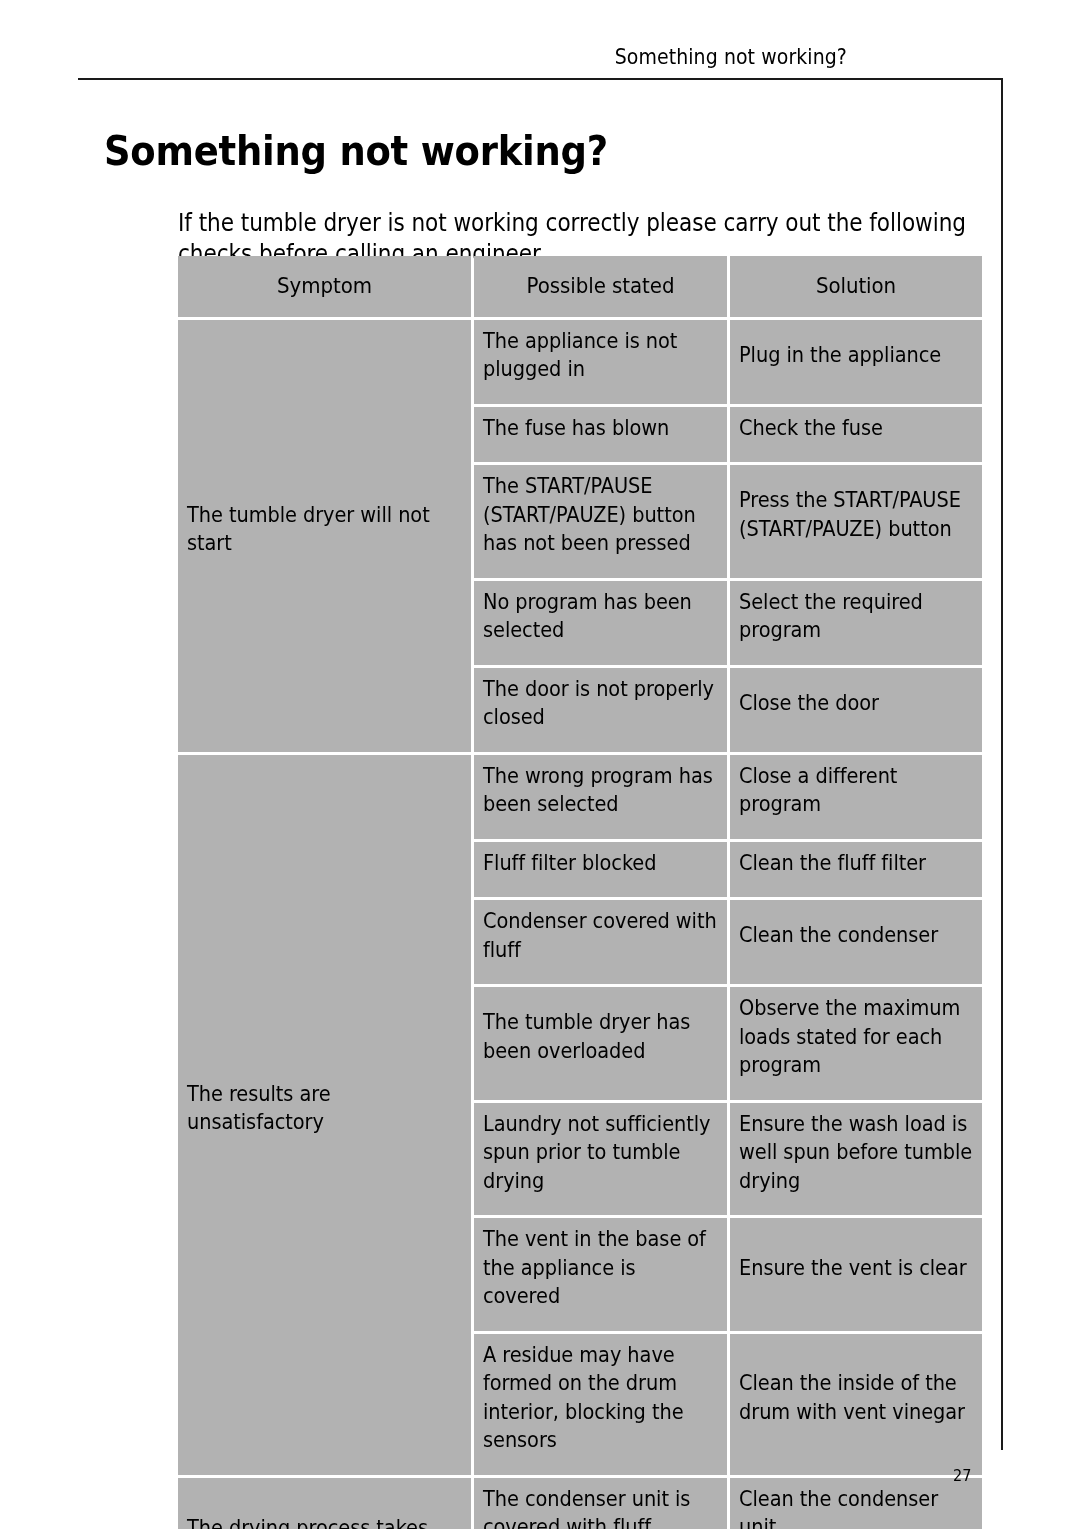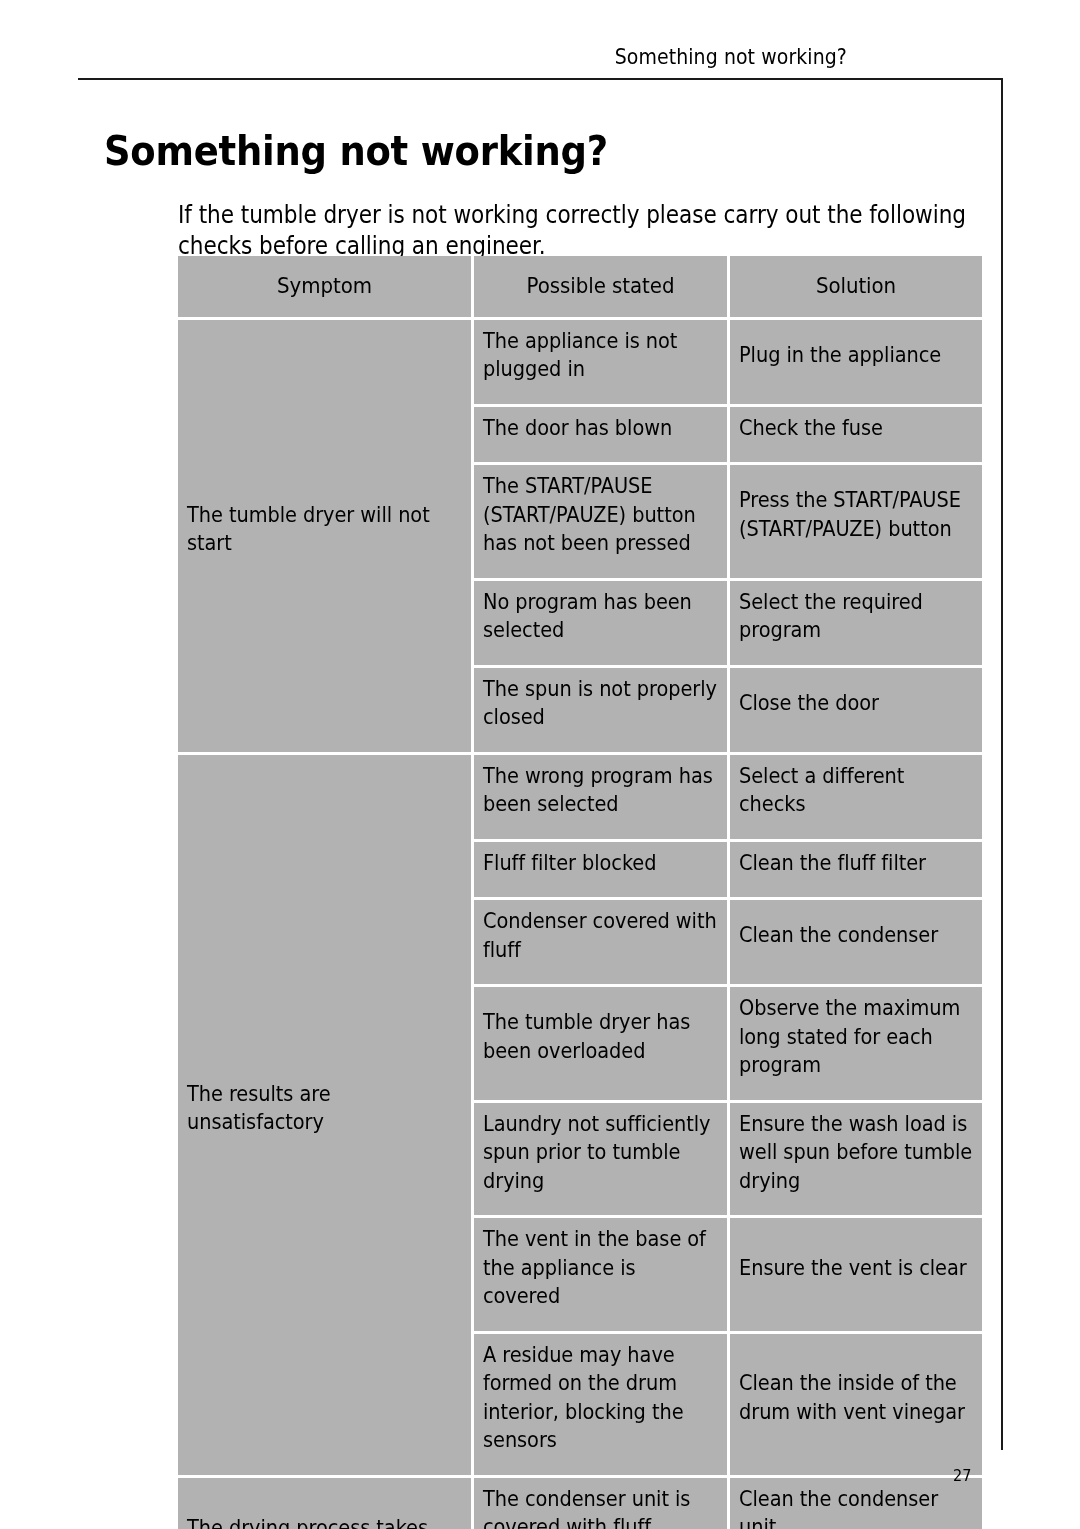--- a/index.html
+++ b/index.html
@@ -63,21 +63,21 @@
     line-height: 50px;
     font-weight: bold;
     letter-spacing: -0.2px;
     white-space: nowrap;
     font-stretch: condensed;
   }
 
   .intro {
     position: absolute;
     left: 178px;
-    top: 176px;
+    top: 184px;
     width: 800px;
     font-size: 24px;
     line-height: 31px;
     letter-spacing: -0.05px;
     font-stretch: condensed;
   }
 
   
   .tbl-wrap {
     position: absolute;
@@ -161,52 +161,52 @@
         </tr>
       </thead>
       <tbody>
 
         <tr>
           <td class="sym" rowspan="5">The tumble dryer will not start</td>
           <td class="cause">The appliance is not plugged in</td>
           <td class="sol">Plug in the appliance</td>
         </tr>
         <tr>
-          <td class="cause">The door has blown</td>
+          <td class="cause">The fuse has blown</td>
           <td class="sol">Check the fuse</td>
         </tr>
         <tr>
           <td class="cause">The START/PAUSE (START/PAUZE) button has not been pressed</td>
           <td class="sol">Press the START/PAUSE (START/PAUZE) button</td>
         </tr>
         <tr>
           <td class="cause">No program has been selected</td>
           <td class="sol">Select the required program</td>
         </tr>
         <tr>
-          <td class="cause">The spun is not properly closed</td>
+          <td class="cause">The door is not properly closed</td>
           <td class="sol">Close the door</td>
         </tr>
 
         <tr>
           <td class="sym" rowspan="7">The results are unsatisfactory</td>
           <td class="cause">The wrong program has been selected</td>
-          <td class="sol">Select a different checks</td>
+          <td class="sol">Close a different program</td>
         </tr>
         <tr>
           <td class="cause">Fluff filter blocked</td>
           <td class="sol">Clean the fluff filter</td>
         </tr>
         <tr>
           <td class="cause">Condenser covered with fluff</td>
           <td class="sol">Clean the condenser</td>
         </tr>
         <tr>
           <td class="cause">The tumble dryer has been overloaded</td>
-          <td class="sol">Observe the maximum long stated for each program</td>
+          <td class="sol">Observe the maximum loads stated for each program</td>
         </tr>
         <tr>
           <td class="cause">Laundry not sufficiently spun prior to tumble drying</td>
           <td class="sol">Ensure the wash load is well spun before tumble drying</td>
         </tr>
         <tr>
           <td class="cause">The vent in the base of the appliance is covered</td>
           <td class="sol">Ensure the vent is clear</td>
         </tr>
         <tr>

